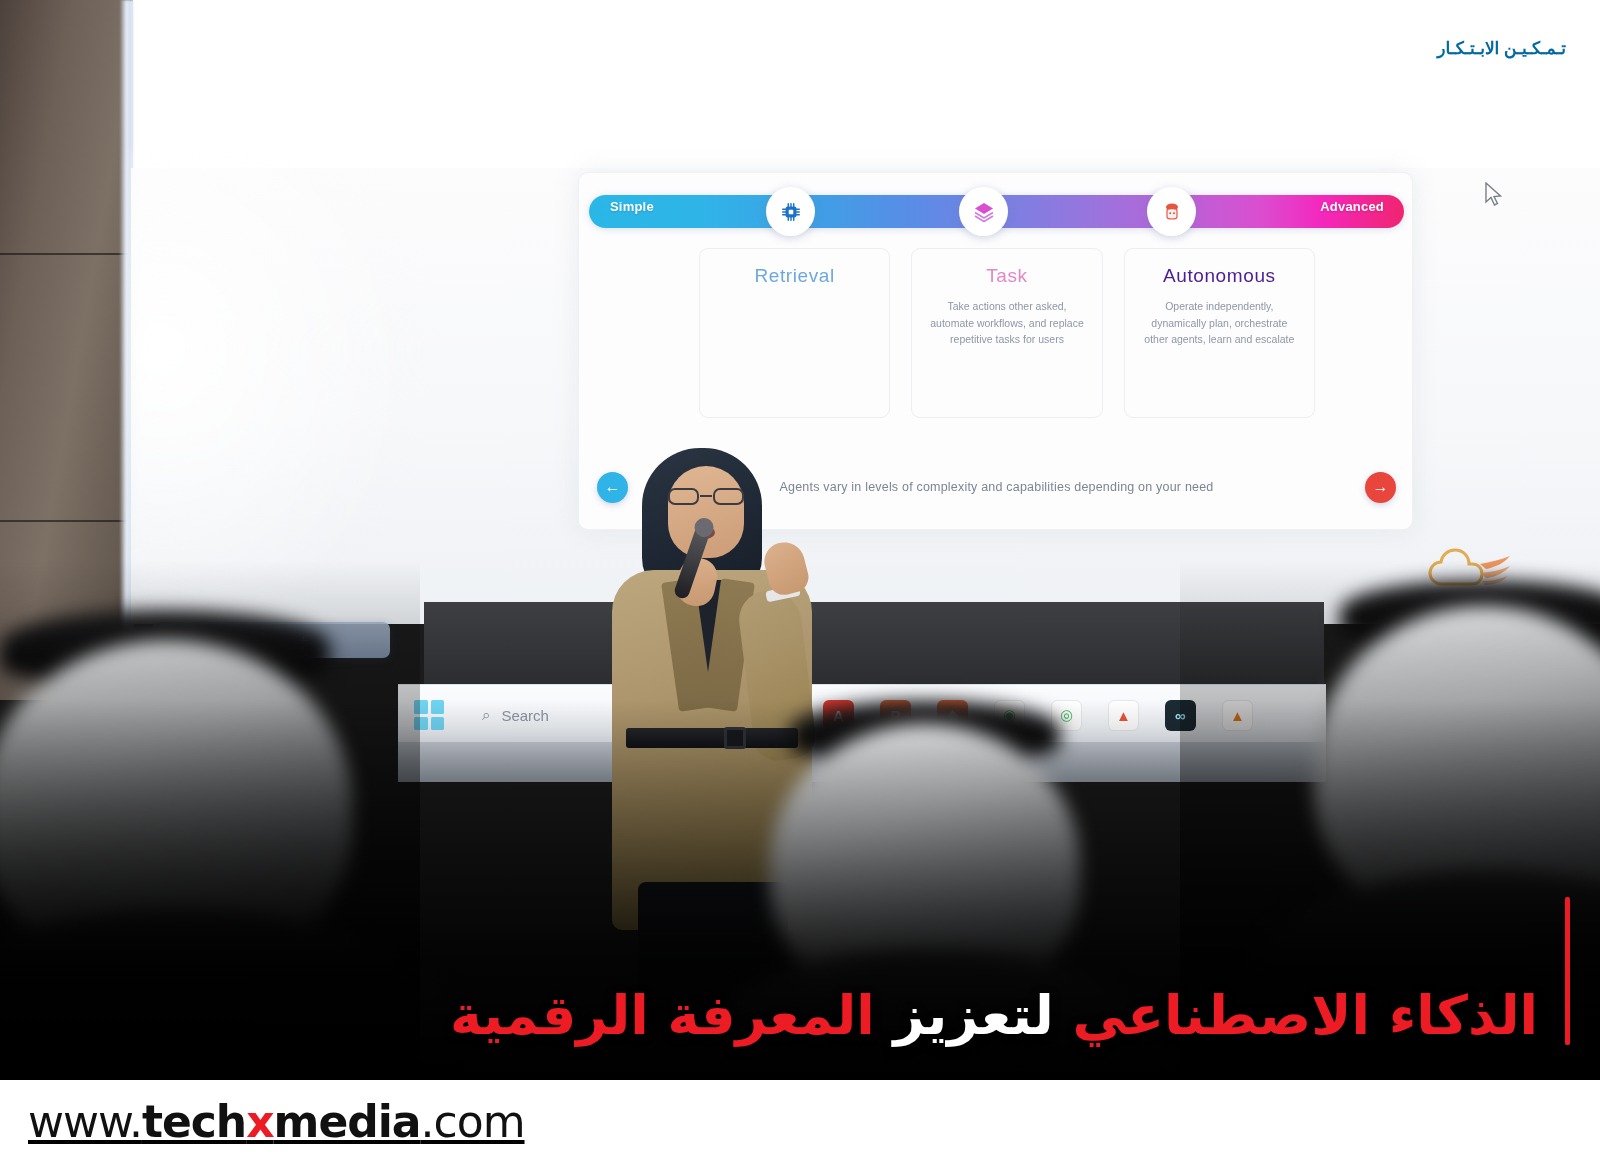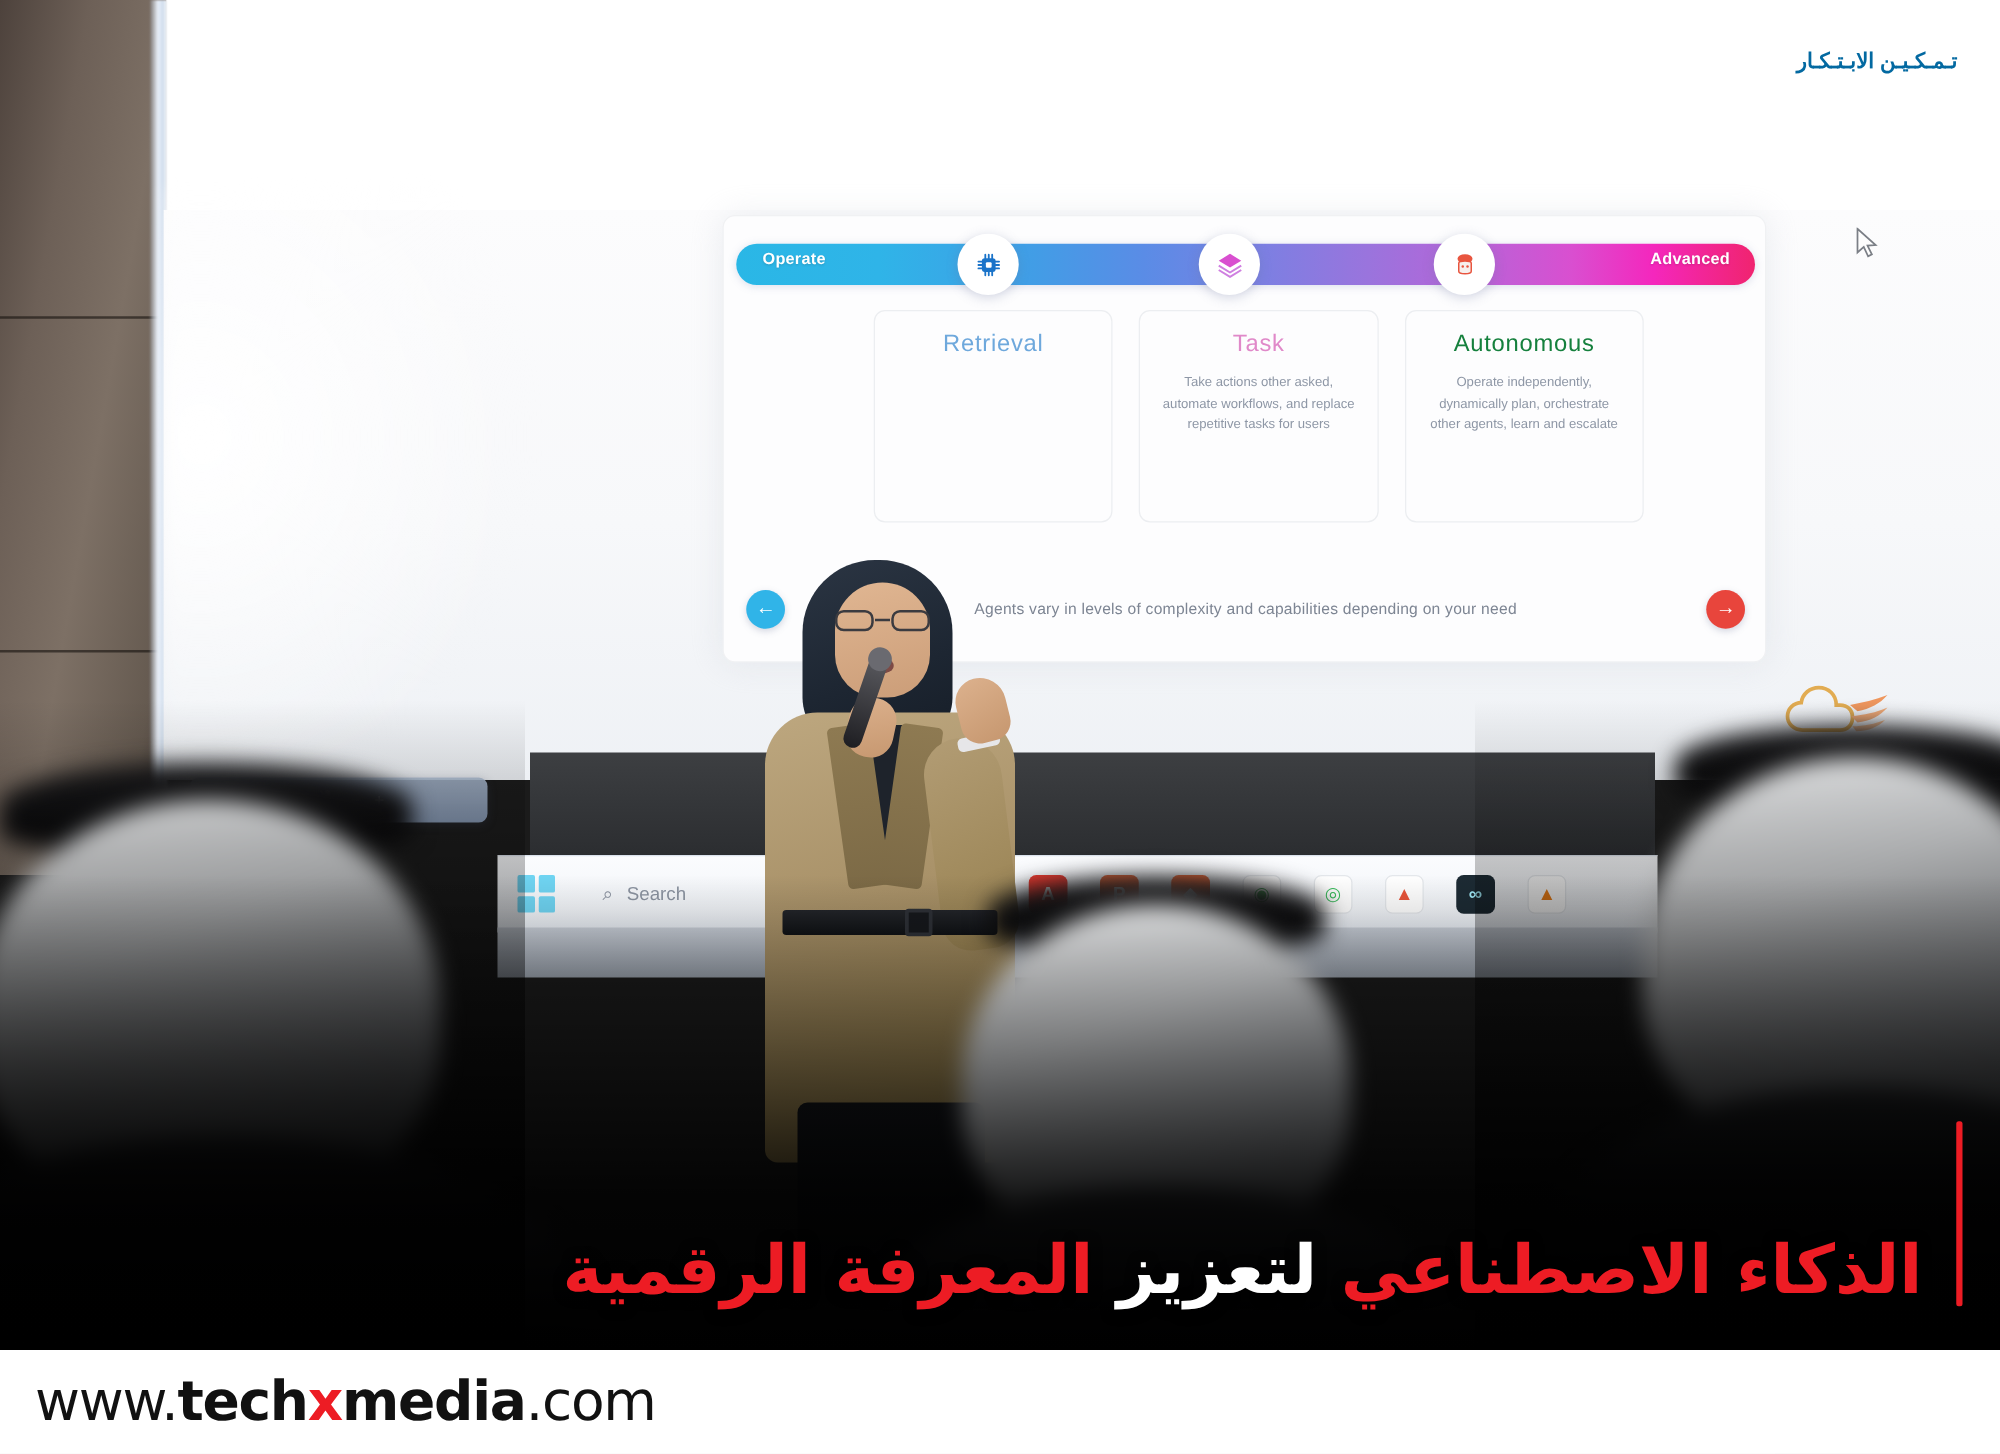--- a/index.html
+++ b/index.html
@@ -85,21 +85,21 @@
 
   
   .cards { position:absolute; left:120px; top:75px; width:616px; height:170px; display:flex; gap:21px; }
   .xcard {
     flex:1; background:#fdfdfe; border:1px solid #eceef1; border-radius:9px;
     padding:16px 10px 10px; text-align:center;
   }
   .xcard h4 { font-size:19px; font-weight:400; letter-spacing:.6px; margin-bottom:11px; }
   .xcard.c1 h4 { color:#6ea8dc; }
   .xcard.c2 h4 { color:#e089c9; }
-  .xcard.c3 h4 { color:#15803d; }
+  .xcard.c3 h4 { color:#4c1d95; }
   .xcard p { font-size:10.5px; line-height:1.58; color:#8e97a6; padding:0 6px; }
 
   
   .caption-row {
     position:absolute; left:10px; bottom:22px; width:815px; height:40px;
     display:flex; align-items:center; justify-content:space-between; padding:0 8px;
   }
   .arrow {
     width:31px; height:31px; border-radius:50%; flex:0 0 31px;
     display:flex; align-items:center; justify-content:center;
@@ -259,21 +259,21 @@
   .hl-red   { color:#ed1c24; }
   .hl-white { color:#ffffff; }
   .hl-bar {
     position:absolute; right:30px; bottom:118px; width:5px; height:148px;
     background:#ed1c24; border-radius:2px;
   }
 
   
   .footer {
     position:absolute; left:0; bottom:0; width:1420px; height:83px;
-    background:#ffffff; display:flex; align-items:center; padding-left:28px;
+    background:#ffffff; display:flex; align-items:center; padding-left:28px;text-decoration:underline;
   }
   .footer-url {
     font-family:"DejaVu Sans","Liberation Sans",sans-serif;
     font-size:44px; color:#111; letter-spacing:-1px;
   }
   .fu-light { font-weight:400; }
   .fu-bold  { font-weight:700; }
   .fu-x     { font-weight:700; color:#ed1c24; }
 </style>
 </head>
@@ -296,21 +296,21 @@
 
     <div class="cursor">
       <svg width="20" height="26" viewBox="0 0 20 26">
         <path d="M2 1 L2 20 L7 15.5 L10.5 23 L13.5 21.5 L10 14.5 L16.5 14 Z" fill="#fdfdfd" stroke="#7b7f86" stroke-width="1.4"></path>
       </svg>
     </div>
 
     <div class="slide">
 
       <div class="grad-bar"></div>
-      <div class="grad-label simple">Operate</div>
+      <div class="grad-label simple">Simple</div>
       <div class="grad-label advanced">Advanced</div>
 
       <div class="node n1">
         <svg width="22" height="22" viewBox="0 0 24 24">
           <rect x="6" y="6" width="12" height="12" rx="2.5" fill="#1a73c9"></rect>
           <rect x="9.5" y="9.5" width="5" height="5" rx="1" fill="#fff"></rect>
           <g stroke="#1a73c9" stroke-width="1.6" stroke-linecap="round">
             <path d="M9 6V3M12 6V3M15 6V3M9 21v-3M12 21v-3M15 21v-3"></path>
             <path d="M6 9H3M6 12H3M6 15H3M21 9h-3M21 12h-3M21 15h-3"></path>
           </g>

